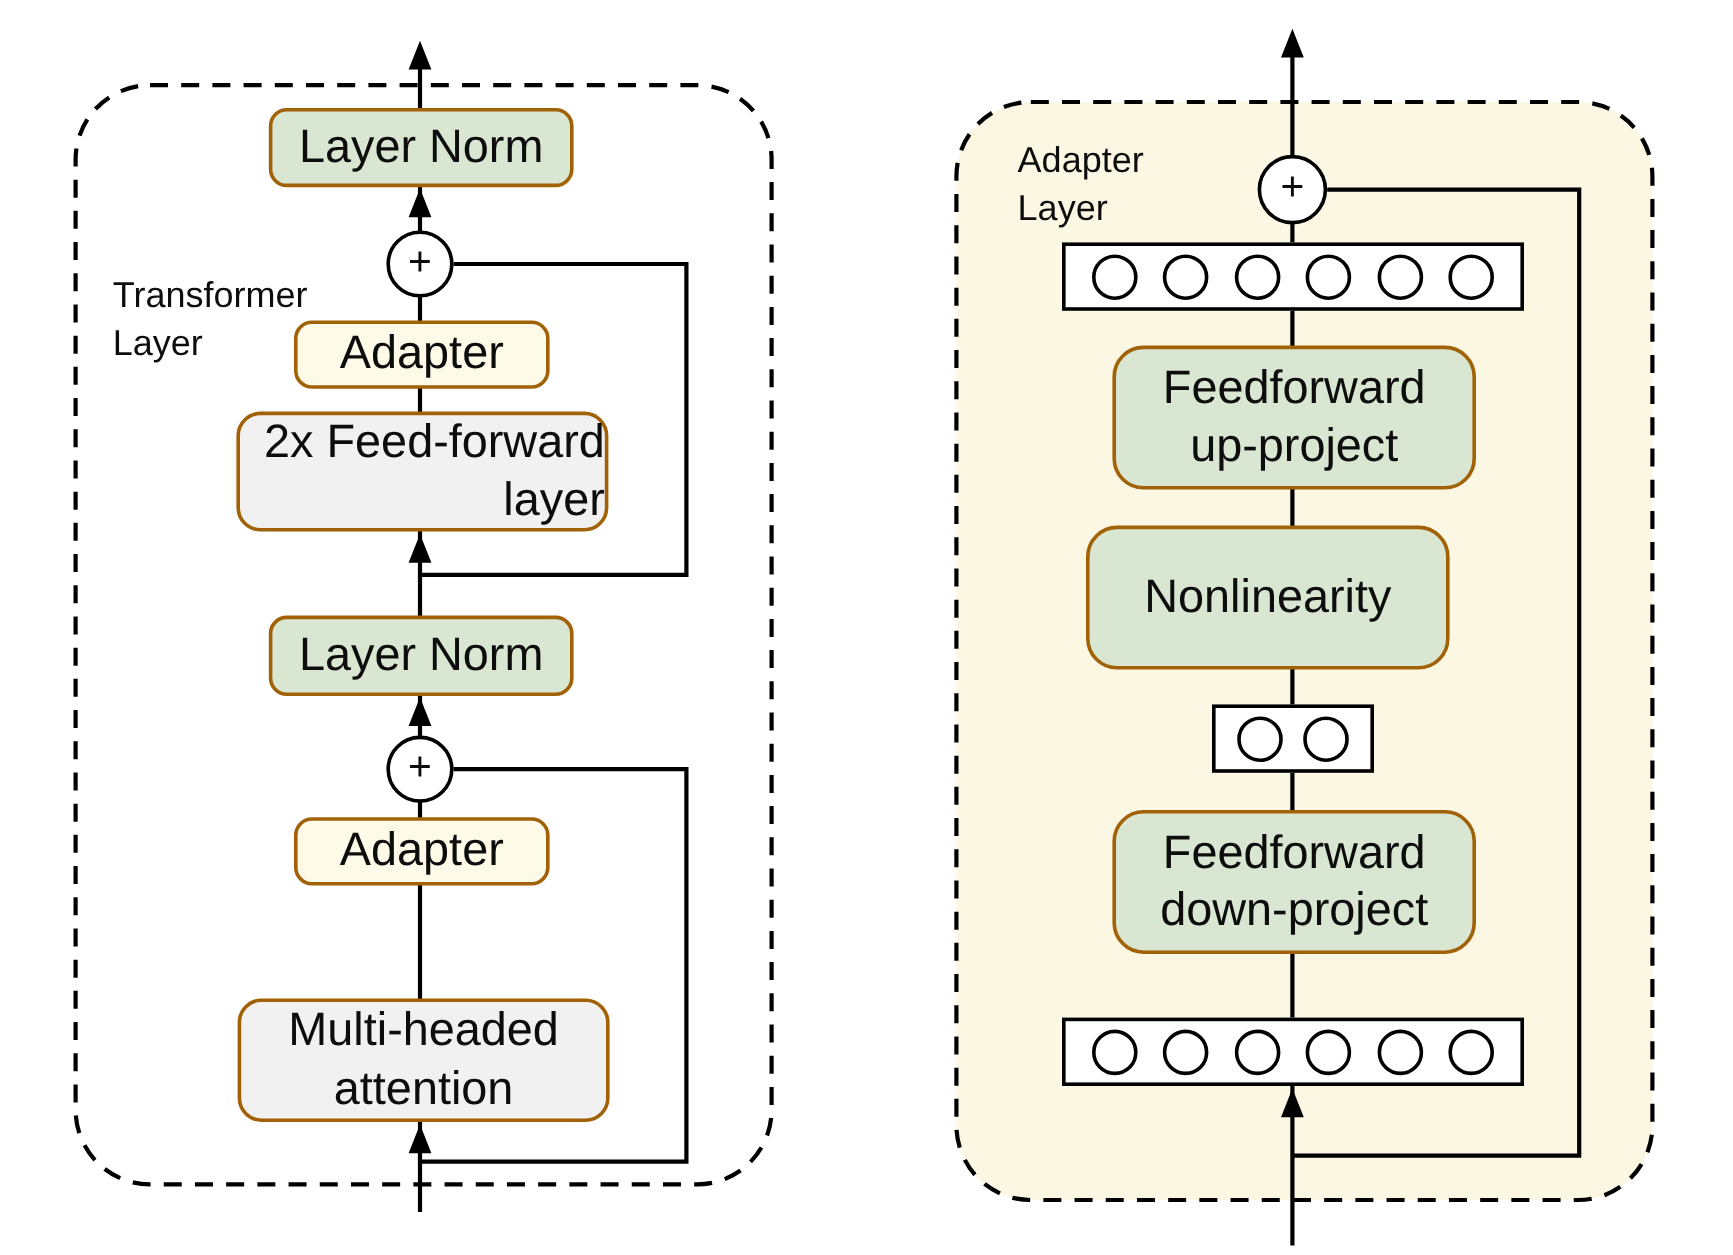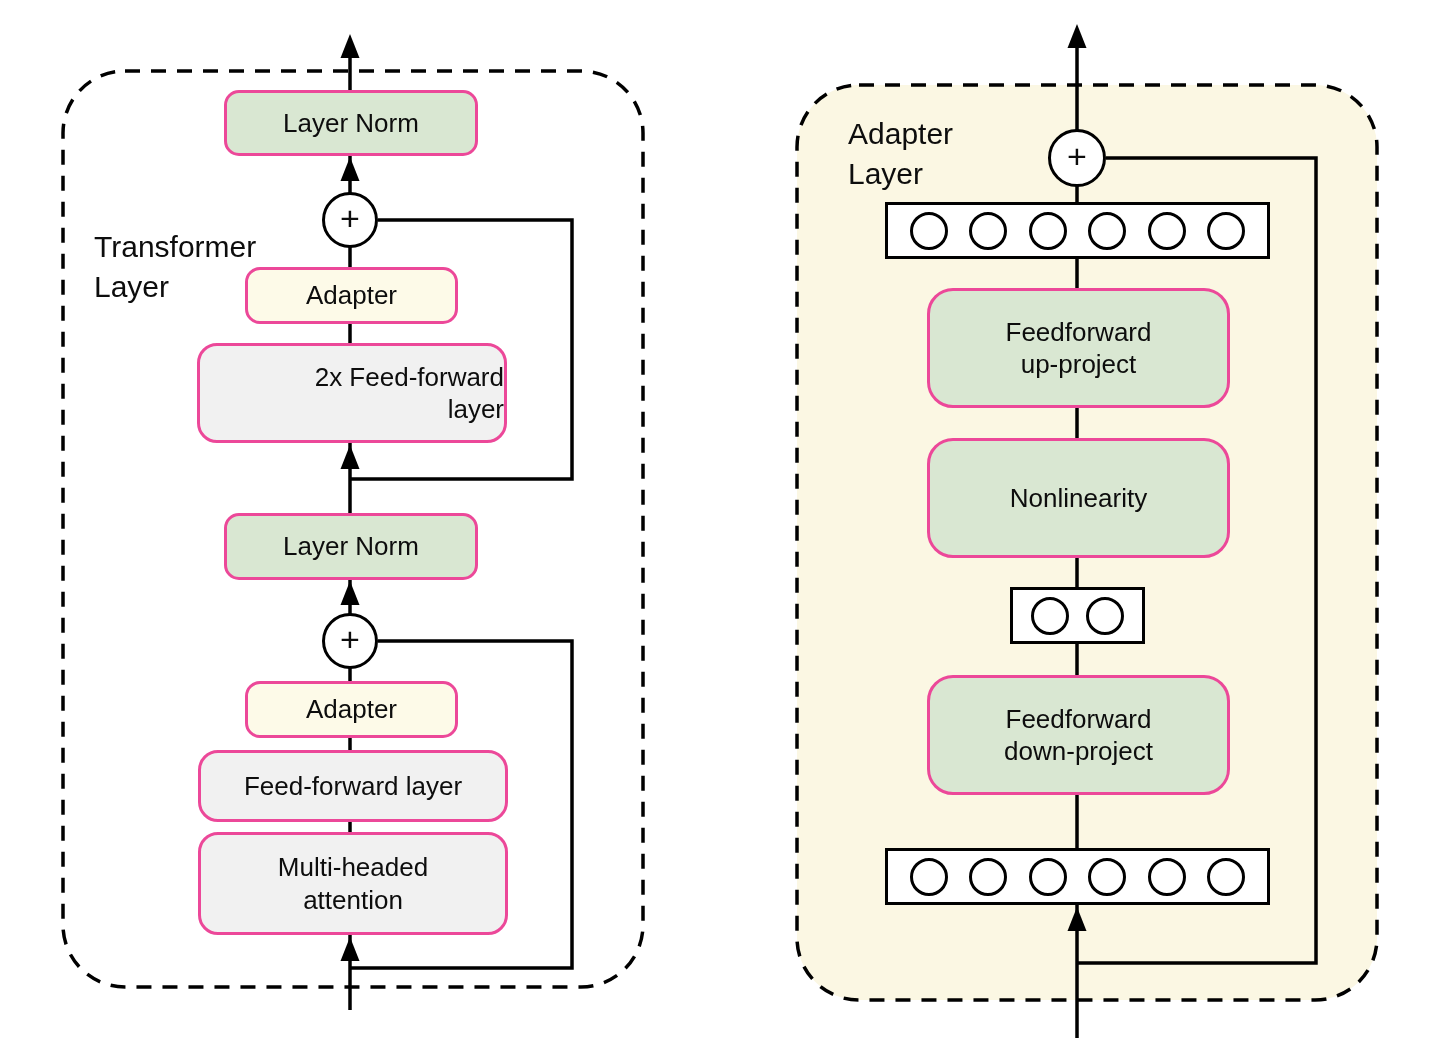--- a/index.html
+++ b/index.html
@@ -13,28 +13,28 @@
     overflow: hidden;
   }
   #wires { position: absolute; left: 0; top: 0; }
   .conn { stroke: #000; stroke-width: 3.5; fill: none; }
   .dashedbox { stroke: #000; stroke-width: 3.5; stroke-dasharray: 15 11; }
   .arrowhead { fill: #000; stroke: none; }
 
   .node {
     position: absolute;
     box-sizing: border-box;
-    border: 3px solid #ec4899;
+    border: 3px solid #a16207;
     background: #fff;
     display: flex;
     flex-direction: column;
     align-items: center;
     justify-content: center;
     text-align: center;
-    font-size: 26px;
+    font-size: 39px;
     line-height: 1.24;
     color: #0d0d0d;
   }
   .green  { background: var(--box_green);  border-radius: 15px; }
   .cream  { background: var(--box_cream);  border-radius: 15px; }
   .gray   { background: var(--box_gray);   border-radius: 20px; }
   .big-green { background: var(--box_green); border-radius: 26px; }
 
   .plus-circle {
     position: absolute;
@@ -116,21 +116,20 @@
     <div>2x Feed-forward</div>
     <div>layer</div>
   </div>
 
   <div class="node green" style="left:224px; top:513px; width:254px; height:67px;">Layer Norm</div>
 
   <div class="plus-circle" style="left:322px; top:613px; width:56px; height:56px;">+</div>
 
   <div class="node cream" style="left:245px; top:681px; width:213px; height:57px;">Adapter</div>
 
-  <div class="node gray" style="left:198px; top:750px; width:310px; height:72px;">Feed-forward layer</div>
 
   <div class="node gray" style="left:198px; top:832px; width:310px; height:103px;">
     <div>Multi-headed</div>
     <div>attention</div>
   </div>
 
   <div class="panel-label" style="left:848px; top:114px;">
     <div>Adapter</div>
     <div>Layer</div>
   </div>
@@ -144,21 +143,21 @@
       <div class="unit-circle"></div>
       <div class="unit-circle"></div>
       <div class="unit-circle"></div>
     </div>
 
   <div class="node big-green" style="left:927px; top:288px; width:303px; height:120px;">
     <div>Feedforward</div>
     <div>up-project</div>
   </div>
 
-  <div class="node big-green" style="left:927px; top:438px; width:303px; height:120px;">Nonlinearity</div>
+  <div class="node big-green" style="left:905px; top:438px; width:303px; height:120px;">Nonlinearity</div>
 
   <div class="feature-box" style="left:1010px; top:587px; width:135px; height:57px;">
       <div class="unit-circle"></div>
       <div class="unit-circle"></div>
     </div>
 
   <div class="node big-green" style="left:927px; top:675px; width:303px; height:120px;">
     <div>Feedforward</div>
     <div>down-project</div>
   </div>

